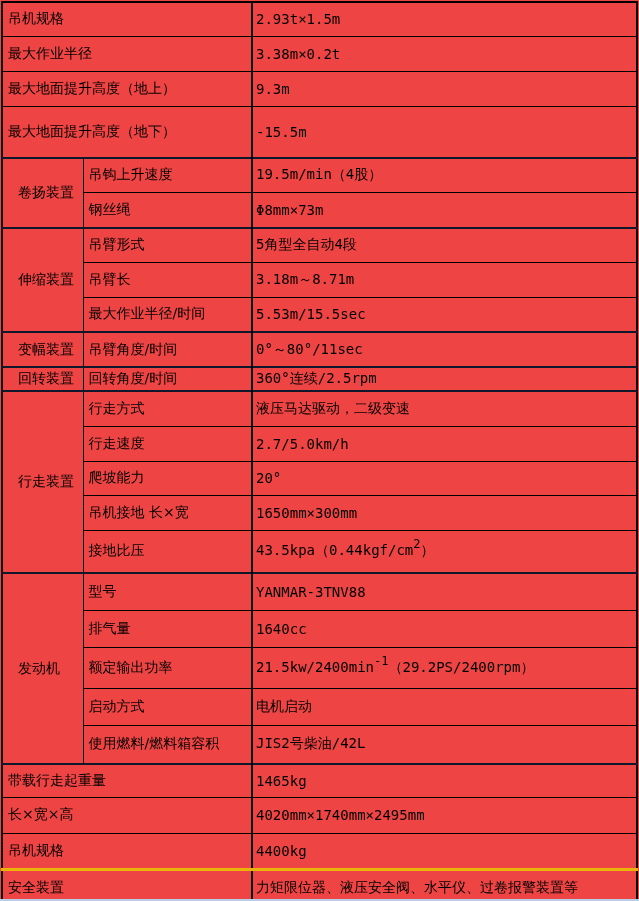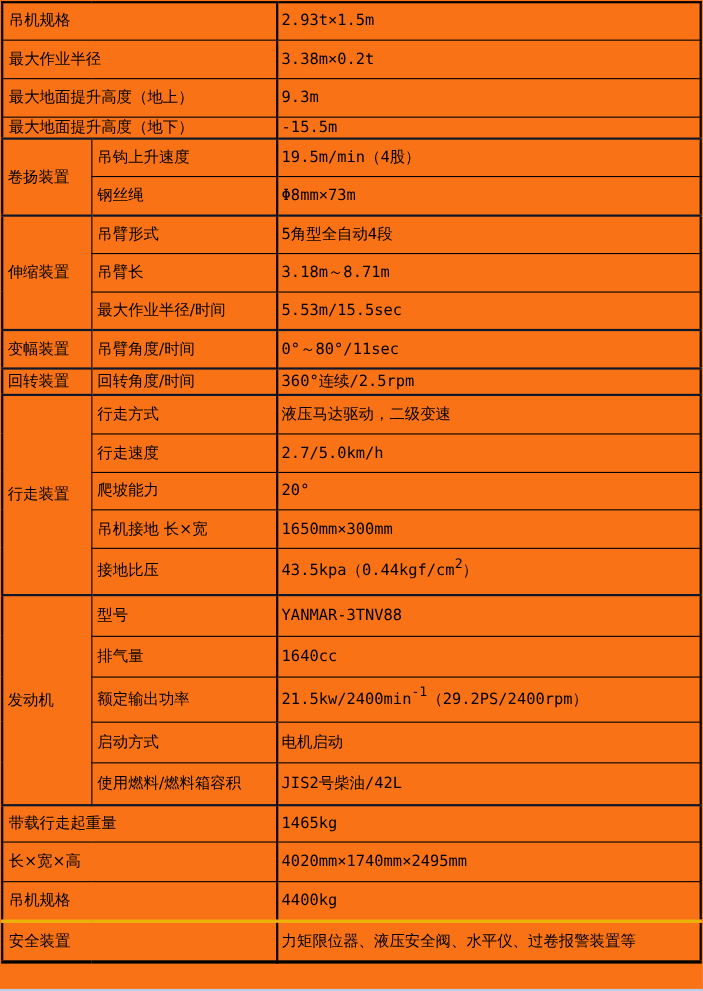--- a/index.html
+++ b/index.html
@@ -1,19 +1,19 @@
 <!DOCTYPE html>
 <html><head>
 <meta charset="utf-8">
 <style>
   html,body{margin:0;padding:0;background:#ffffff;}
   .page{
     position:relative;
     width:639px;height:901px;
-    background:#f97316;
+    background:#ef4444;
     overflow:hidden;
     font-family:"DejaVu Sans","Liberation Sans",sans-serif;
     color:#000000;
   }
   table.spec{
     border-collapse:collapse;
     table-layout:fixed;
     width:637px;
     margin:1px 0 0 1px;
     border:2px solid #000;
@@ -23,21 +23,21 @@
   col.c2{width:169px;}
   col.c3{width:385px;}
   td{
     border:1px solid #000;
     font-size:14px;
     padding:0 4px 0 5px;
     vertical-align:middle;
     overflow:hidden;
     white-space:nowrap;
   }
-  td.grp{padding-left:4px;}
+  td.grp{padding-left:15px;}
   td.val{
     border-left:2px solid #000;
     font-family:"DejaVu Sans Mono","Liberation Mono",monospace;
     padding-left:3px;
   }
   tr.sep > td{border-top:2px solid #0f172a;}
   tr.sepheavy > td{border-top:3px solid #eab308;}
   .sup{
     font-size:12px;
     position:relative;
@@ -68,21 +68,21 @@
       <td class="val">2.93t×1.5m</td>
     </tr>
     <tr style="height:35px">
       <td colspan="2">最大作业半径</td>
       <td class="val">3.38m×0.2t</td>
     </tr>
     <tr style="height:35px">
       <td colspan="2">最大地面提升高度（地上）</td>
       <td class="val">9.3m</td>
     </tr>
-    <tr style="height:20px">
+    <tr style="height:52px">
       <td colspan="2">最大地面提升高度（地下）</td>
       <td class="val">-15.5m</td>
     </tr>
 
     <tr class="sep" style="height:34px">
       <td rowspan="2" class="grp">卷扬装置</td>
       <td>吊钩上升速度</td>
       <td class="val">19.5m/min（4股）</td>
     </tr>
     <tr style="height:36px">

